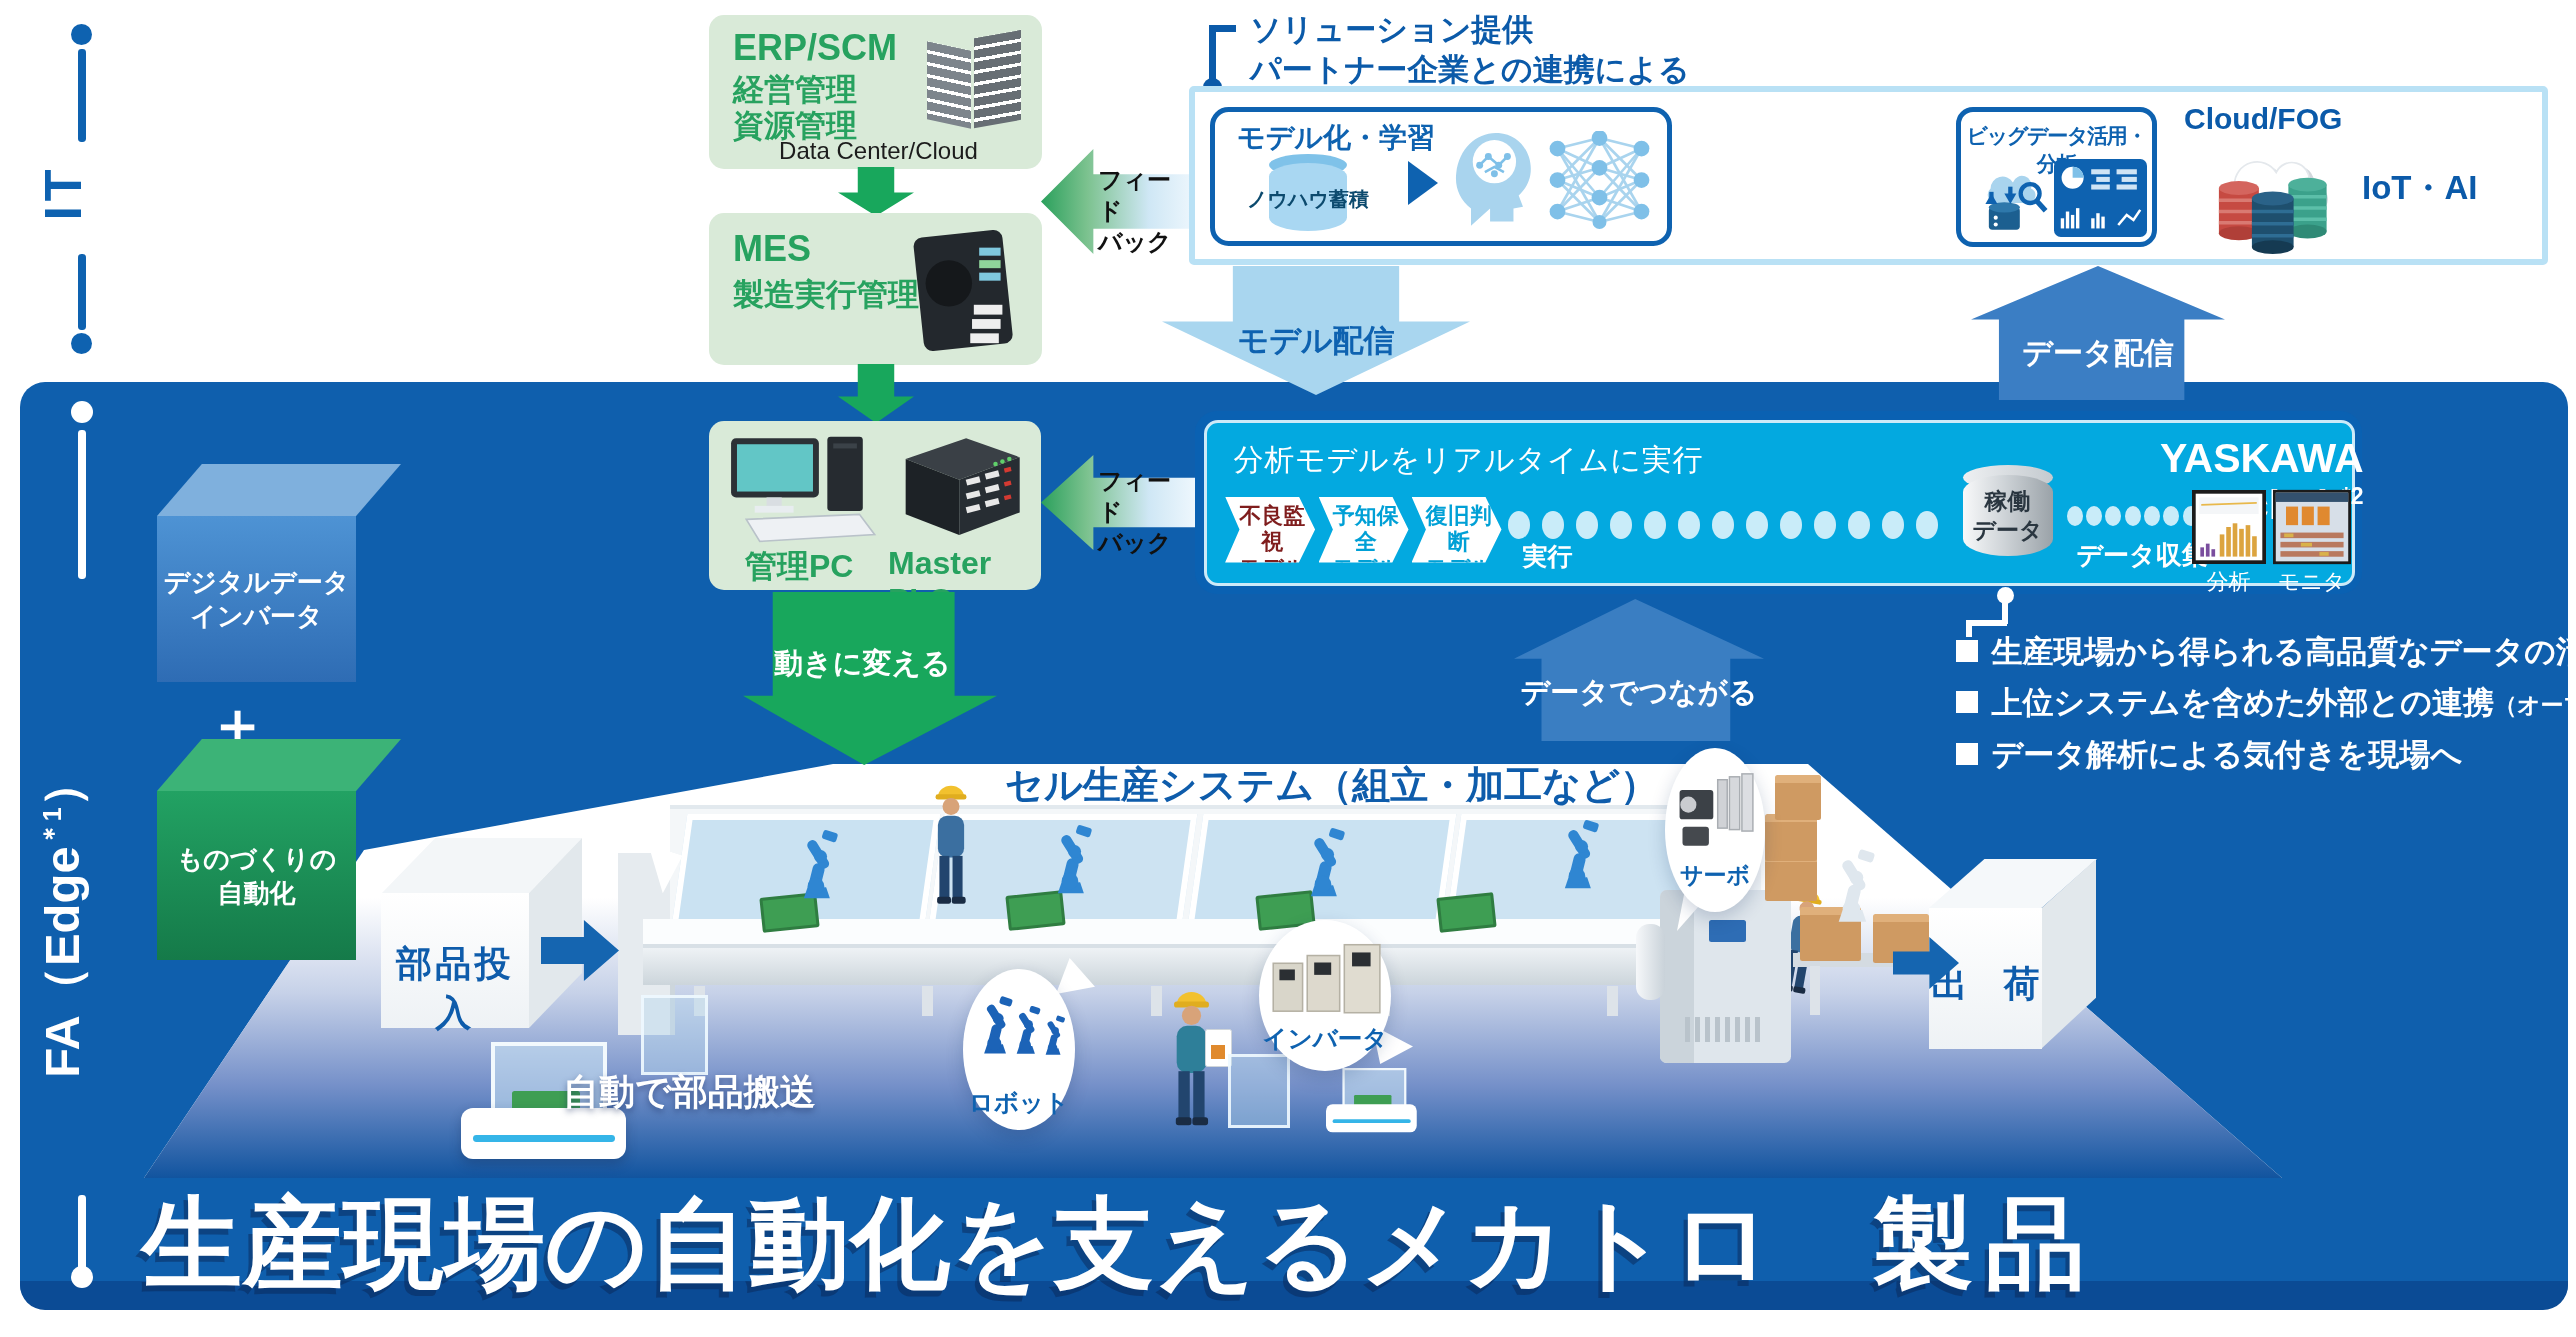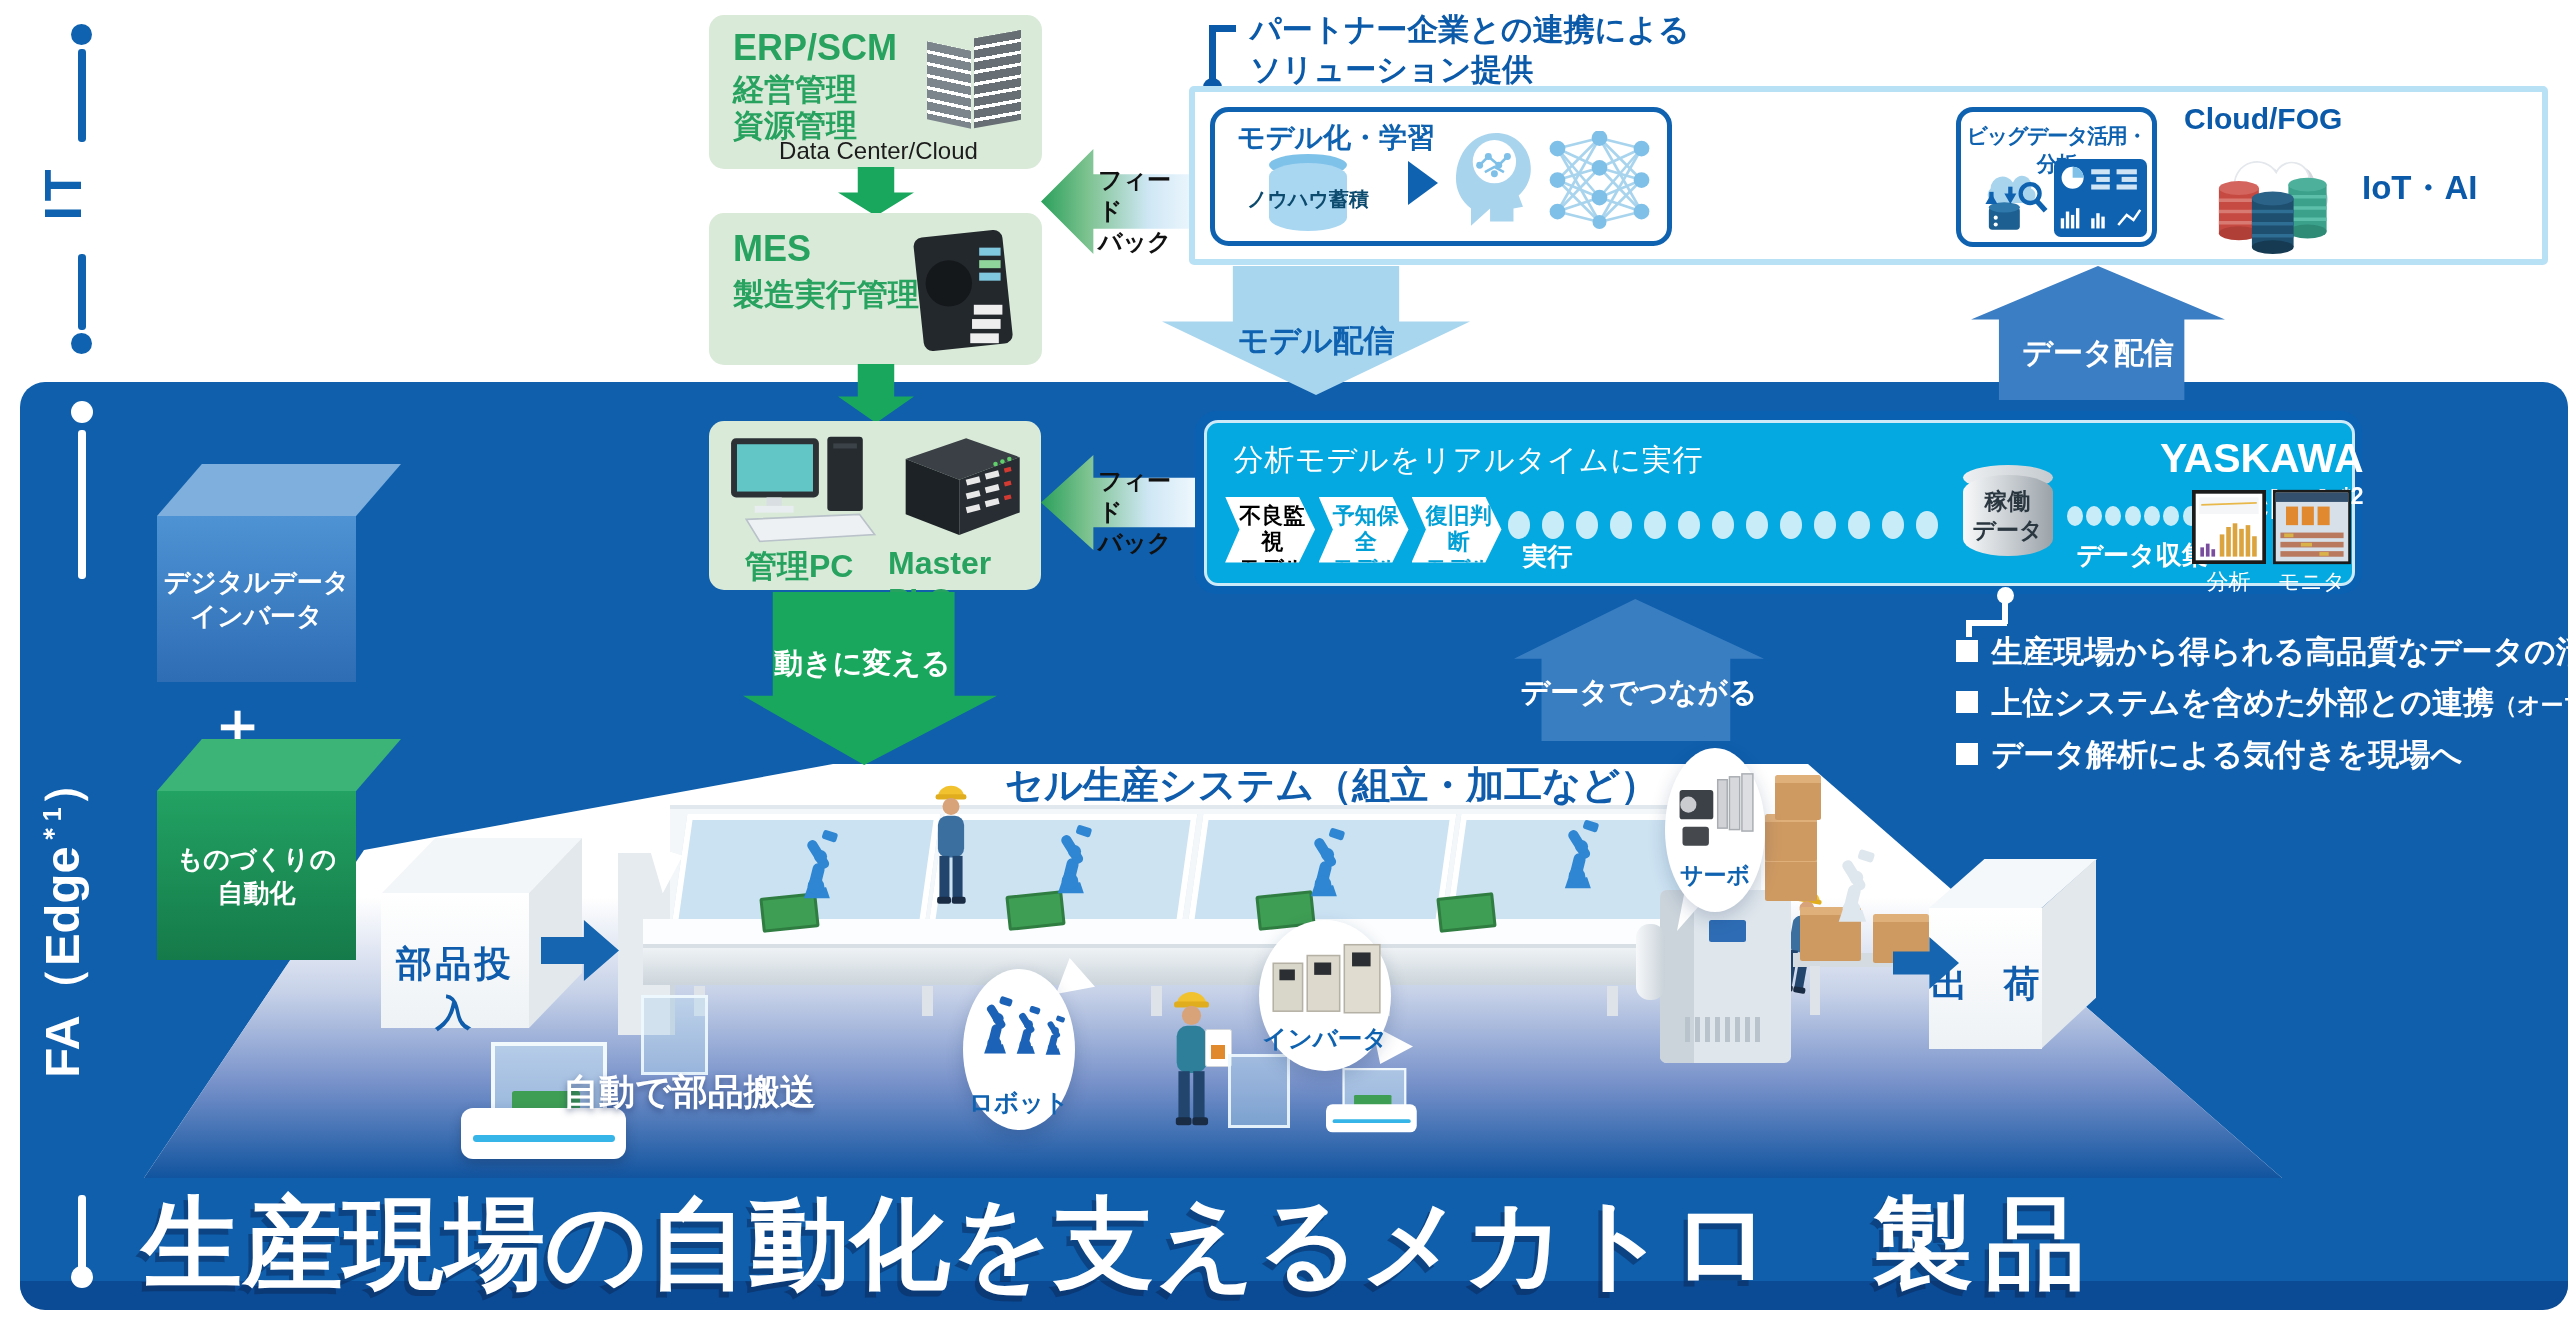--- a/index.html
+++ b/index.html
@@ -300,22 +300,22 @@
     <div class="fb-lbl" style="top:10%">
         <div>フィード</div>
         <div>バック</div>
       </div>
   </div>
 
   <div class="abs" style="left:1209px;top:25px;width:6.8px;height:59px;background:#0b5aa9"></div>
   <div class="abs" style="left:1209px;top:25px;width:27px;height:6.8px;background:#0b5aa9"></div>
   <div class="abs" style="left:1203px;top:78px;width:18.6px;height:18.6px;background:#0b5aa9;border-radius:50%"></div>
   <div class="abs b" style="left:1250px;top:10px;font-size:31px;color:#0b5aa9;line-height:40px">
+    <div>ソリューション提供</div>
     <div>パートナー企業との連携による</div>
-    <div>ソリューション提供</div>
   </div>
 
   <div class="abs" style="left:1189px;top:86px;width:1359px;height:179px;background:#fff;border:6px solid #b9e1f5;border-radius:5px;box-sizing:border-box"></div>
 
   <div class="abs" style="left:1210px;top:107px;width:462px;height:139px;background:#fff;border:5px solid #0e62b0;border-radius:18.6px;box-sizing:border-box">
     <div class="abs b blue-t" style="left:22px;top:6.8px;font-size:28px">モデル化・学習</div>
     <div class="abs" style="left:54px;top:42px;width:78px;height:22px;background:#7fc2e9;border-radius:50%"></div>
     <div class="abs" style="left:54px;top:51px;width:78px;height:68px;background:#a9d7f2;border-radius:39px/13.5px"></div>
     <div class="abs b c" style="left:15px;top:74px;width:156px;font-size:20px;color:#0c4a6e">ノウハウ蓄積</div>
     <div class="abs" style="left:193px;top:49px;width:0;height:0;border-left:30px solid #0e62b0;border-top:22px solid transparent;border-bottom:22px solid transparent"></div>
@@ -460,21 +460,21 @@
   <div class="abs" style="left:1971px;top:266px;width:254px;height:134px;background:#3b7ec4;
               clip-path:polygon(50% 0,100% 40%,84% 40%,84% 100%,11% 100%,11% 40%,0 40%)"></div>
   <div class="abs b c w" style="left:1971px;top:333px;width:254px;font-size:30px">データ配信</div>
 
   <div class="abs" style="left:1195px;top:411px;width:1167px;height:183px;background:#0a61b2;border-radius:22px">
     <div class="abs" style="left:8.5px;top:8.5px;width:1151px;height:166px;background:#03a9e0;border:3.4px solid #cdeaf8;border-radius:14px;box-sizing:border-box">
       <div class="abs w" style="left:27px;top:17px;font-size:30px;letter-spacing:0.8px">分析モデルをリアルタイムに実行</div>
 
       <div class="abs" style="left:18.6px;top:74px;width:90px;height:66px;background:#fff;
                   clip-path:polygon(0 0,82% 0,100% 50%,82% 100%,0 100%,16% 50%)">
-        <div class="abs b c" style="left:8.5px;top:6.8px;width:86%;font-size:22px;line-height:26px;color:#000000">
+        <div class="abs b c" style="left:8.5px;top:6.8px;width:86%;font-size:22px;line-height:26px;color:#7f1d1d">
           <div>不良監視</div>
             <div>モデル</div>
         </div>
       </div>
       <div class="abs" style="left:112px;top:74px;width:90px;height:66px;background:#fff;
                   clip-path:polygon(0 0,82% 0,100% 50%,82% 100%,0 100%,16% 50%)">
         <div class="abs b c" style="left:8.5px;top:6.8px;width:86%;font-size:22px;line-height:26px;color:#00a0d6">
           <div>予知保全</div>
             <div>モデル</div>
         </div>

